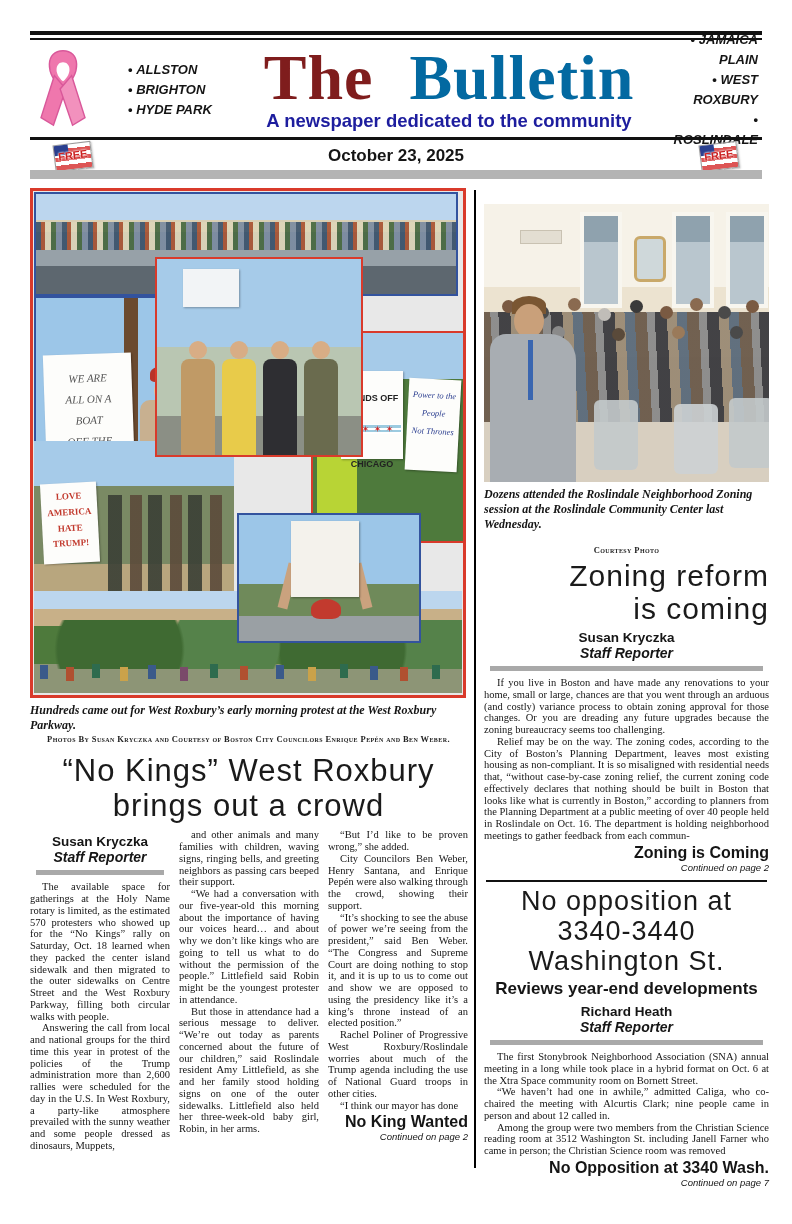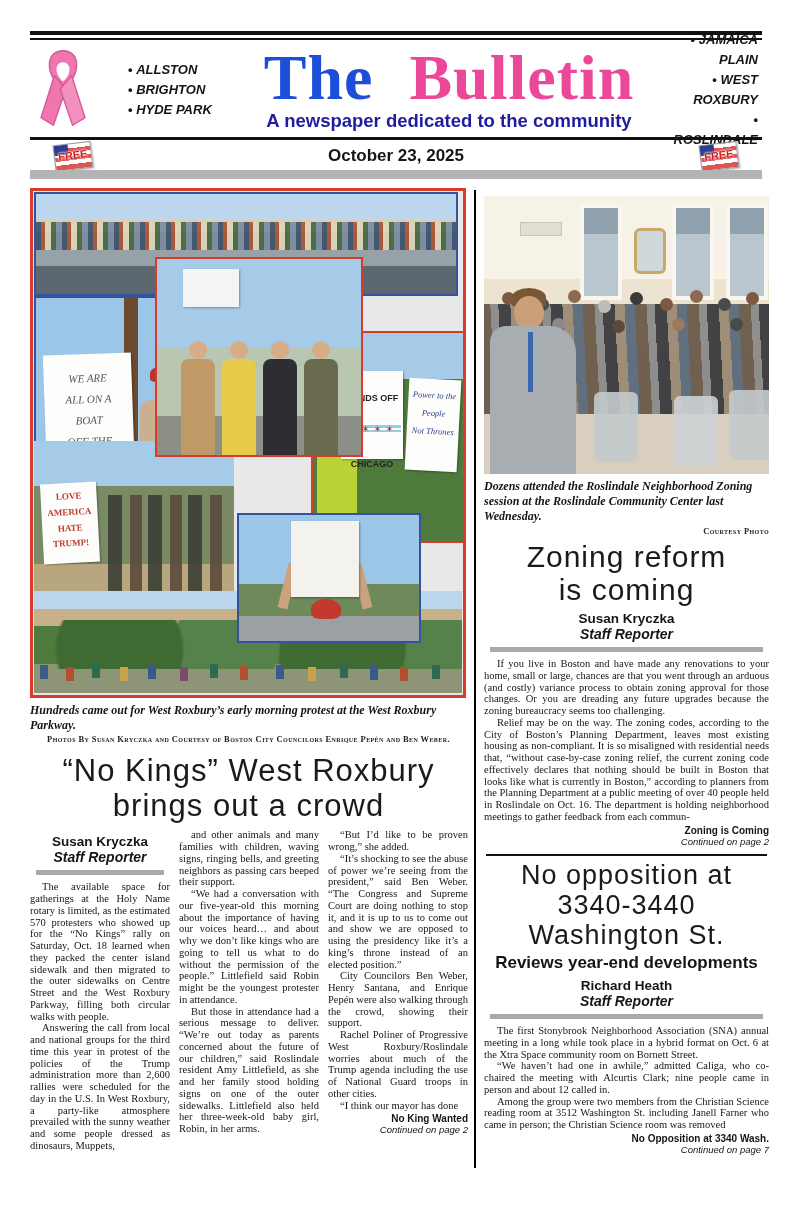--- a/index.html
+++ b/index.html
@@ -12,43 +12,43 @@
   .masthead{position:absolute;left:34px;right:34px;top:44px;height:92px;display:flex;align-items:center;}
   .ribbon-wrap{width:68px;flex:0 0 auto;}
   .area-list{list-style:none;margin:0;padding:0;font-family:"Liberation Sans",sans-serif;
              font-weight:bold;font-style:italic;font-size:13px;line-height:1.55;}
   .area-list li::before{content:"• ";font-style:normal;}
   .area-left{width:108px;flex:0 0 auto;margin-left:26px;}
   .area-right{width:92px;flex:0 0 auto;text-align:right;margin-left:4px;}
   .title-block{flex:1;text-align:center;}
   .paper-title{font-family:"Liberation Serif",serif;font-weight:bold;font-size:64px;line-height:.95;
                letter-spacing:1px;white-space:nowrap;}
-  .t-the{color:#1d4ed8;}
-  .t-bulletin{color:#ec4899;margin-left:19px;}
+  .t-the{color:#7f1d1d;}
+  .t-bulletin{color:#0369a1;margin-left:19px;}
   .paper-subtitle{font-family:"Liberation Sans",sans-serif;font-weight:bold;font-size:18.5px;
                   color:#1d1d9e;margin-top:2px;}
   .rule-mid{position:absolute;left:30px;right:30px;top:137px;height:3px;background:#111;}
   
   .datebar{position:absolute;left:30px;right:30px;top:142px;height:28px;text-align:center;}
   .date-text{font-family:"Liberation Sans",sans-serif;font-weight:bold;font-size:17px;line-height:28px;}
   .free-badge{position:absolute;top:1px;width:36px;height:25px;transform:rotate(-7deg);
               border:1px solid #999;
               background:linear-gradient(180deg,#fff 0 4px,#d55 4px 8px,#fff 8px 12px,#d55 12px 16px,#fff 16px 20px,#d55 20px 25px);
               box-shadow:1px 1px 2px rgba(0,0,0,.25);}
   .free-badge .canton{position:absolute;left:0;top:0;width:14px;height:10px;background:#2a3f8f;}
   .free-badge .free-text{position:absolute;left:0;right:0;top:5px;text-align:center;
               font-family:"Liberation Sans",sans-serif;font-weight:bold;font-size:11px;color:#c22;
               text-shadow:0 0 2px #fff,0 0 2px #fff;}
   .free-left{left:24px;} .free-right{right:24px;}
   .rule-gray{position:absolute;left:30px;right:30px;top:170px;height:9px;background:#b4b4b4;}
   
   .main{position:absolute;left:30px;top:188px;width:732px;}
   .col-left{position:absolute;left:0;top:0;width:437px;}
   .v-divider{position:absolute;left:444px;top:2px;width:2px;height:978px;background:#000;}
-  .col-right{position:absolute;left:454px;top:8px;width:285px;}
+  .col-right{position:absolute;left:454px;top:16px;width:285px;}
   
   .collage{position:relative;width:430px;height:504px;border:3px solid #d93a2b;background:#e8e8e8;overflow:hidden;}
   .tile{position:absolute;overflow:hidden;}
   .b-blue{border:2px solid #33539e;} .b-red{border:2px solid #d93a2b;}
   .ph-street{left:1px;top:1px;width:420px;height:100px;
      background:linear-gradient(180deg,#bcd6ee 0 26%,#d9cfb4 26% 38%,#97a1a8 38% 72%,#5d676f 72% 100%);}
   .crowd-band{position:absolute;left:0;right:0;top:28%;height:28%;opacity:.9;
      background:repeating-linear-gradient(90deg,#38506a 0 5px,#a8502f 5px 9px,#ded6b8 9px 15px,#44663c 15px 20px,#7a8aa0 20px 26px);}
   .ph-boat{left:1px;top:105px;width:152px;height:300px;
      background:linear-gradient(180deg,#9cc6e8 0 60%,#c2cfb9 60% 78%,#8fa086 78% 100%);}
@@ -109,37 +109,37 @@
   .rotary-crowd{position:absolute;left:6px;bottom:14px;width:8px;height:14px;background:#3a5a8a;
      box-shadow:26px 2px 0 #b05030,52px -1px 0 #2e6b4e,80px 2px 0 #caa24a,108px 0 0 #3a5a8a,140px 2px 0 #7a4a6a,
      170px -1px 0 #2e6b4e,200px 1px 0 #b05030,236px 0 0 #3a5a8a,268px 2px 0 #caa24a,300px -1px 0 #2e6b4e,
      330px 1px 0 #3a5a8a,360px 2px 0 #b05030,392px 0 0 #2e6b4e;}
   .sign-rotary{position:absolute;right:76px;top:34px;width:40px;height:16px;background:#f2c53d;border:1px solid #7a5a10;
      font-family:"Liberation Sans",sans-serif;font-weight:bold;font-size:7px;line-height:15px;text-align:center;color:#2a2a2a;box-shadow:none;}
   
   .caption{font-weight:bold;font-style:italic;font-size:12px;line-height:1.25;margin-top:5px;}
   .credit{font-variant:small-caps;font-weight:bold;font-size:8.5px;letter-spacing:.4px;color:#222;}
   .credit-left{text-align:center;margin-top:1px;}
-  .credit-right{text-align:right;margin-top:2px;}
+  .credit-right{text-align:center;margin-top:13px;}
   
   .headline{font-family:"Liberation Sans",sans-serif;text-align:center;letter-spacing:1px;color:#1a1a1a;}
   .hl-nokings{font-size:31px;line-height:1.12;margin-top:10px;}
   .hl-zoning{font-size:30px;line-height:1.1;margin-top:8px;}
   .hl-opp{font-size:27px;line-height:1.12;margin-top:6px;}
   .subhead{font-family:"Liberation Sans",sans-serif;font-weight:bold;font-size:17px;text-align:center;margin-top:3px;}
   .byline{text-align:center;font-family:"Liberation Sans",sans-serif;margin-top:5px;}
   .by-name{font-weight:bold;font-size:13.5px;display:block;}
   .by-title{font-weight:bold;font-style:italic;font-size:14px;display:block;}
   .rule-byline{height:5px;background:#a9a9a9;margin:5px 6px 6px;}
   
   .bodytext p{margin:0;font-size:10.5px;line-height:1.12;text-align:justify;text-indent:13px;}
   .threecol{display:flex;gap:9px;margin-top:6px;}
   .tcol{width:140px;flex:0 0 auto;}
   .continued{text-align:right;margin-top:2px;}
-  .cont-label{display:block;font-family:"Liberation Sans",sans-serif;font-weight:bold;font-size:10px;}
+  .cont-label{display:block;font-family:"Liberation Sans",sans-serif;font-weight:bold;font-size:16px;}
   .cont-page{display:block;font-family:"Liberation Sans",sans-serif;font-weight:normal;font-style:italic;font-size:9.5px;}
   .rule-black{height:2px;background:#111;margin:7px 2px 2px;}
   
   .meetphoto{position:relative;width:285px;height:278px;background:linear-gradient(180deg,#f6f2e8 0 30%,#ece3d0 30% 55%,#d8cfc0 55% 100%);overflow:hidden;}
   .mp-window{position:absolute;top:8px;width:34px;height:88px;background:#b9c6ce;border:4px solid #f8f6ef;box-shadow:inset 0 26px 0 #8fa2ae;}
   .mp-ac{position:absolute;left:36px;top:26px;width:40px;height:12px;background:#e3ded2;border:1px solid #c9c2b2;}
   .mp-mirror{position:absolute;left:150px;top:32px;width:26px;height:40px;background:#cfd8da;border:3px solid #c9a96a;border-radius:6px;}
   .mp-crowd{position:absolute;left:0;right:0;top:108px;height:110px;opacity:.95;
      background:repeating-linear-gradient(87deg,#6b5a4a 0 12px,#8a8a8a 12px 20px,#3a3a3e 20px 32px,#9a8a74 32px 42px,#5a6a7a 42px 52px);}
   .mp-heads{position:absolute;left:18px;top:96px;width:13px;height:13px;border-radius:50%;background:#7a5a42;
@@ -298,22 +298,22 @@
           <p>The available space for gatherings at the Holy Name rotary is limited, as the estimated 570 protesters who showed up for the “No Kings” rally on Saturday, Oct. 18 learned when they packed the center island sidewalk and then migrated to the outer sidewalks on Centre Street and the West Roxbury Parkway, filling both circular walks with people.</p>
           <p>Answering the call from local and national groups for the third time this year in protest of the policies of the Trump administration more than 2,600 rallies were scheduled for the day in the U.S. In West Roxbury, a party-like atmosphere prevailed with the sunny weather and some people dressed as dinosaurs, Muppets,</p>
         </div>
         <div class="tcol">
           <p>and other animals and many families with children, waving signs, ringing bells, and greeting neighbors as passing cars beeped their support.</p>
           <p>“We had a conversation with our five-year-old this morning about the importance of having our voices heard… and about why we don’t like kings who are going to tell us what to do without the permission of the people.” Littlefield said Robin might be the youngest protester in attendance.</p>
           <p>But those in attendance had a serious message to deliver. “We’re out today as parents concerned about the future of our children,” said Roslindale resident Amy Littlefield, as she and her family stood holding signs on one of the outer sidewalks. Littlefield also held her three-week-old baby girl, Robin, in her arms.</p>
         </div>
         <div class="tcol">
           <p>“But I’d like to be proven wrong,” she added.</p>
+          <p>City Councilors Ben Weber, Henry Santana, and Enrique Pepén were also walking through the crowd, showing their support.</p>
           <p>“It’s shocking to see the abuse of power we’re seeing from the president,” said Ben Weber. “The Congress and Supreme Court are doing nothing to stop it, and it is up to us to come out and show we are opposed to using the presidency like it’s a king’s throne instead of an elected position.”</p>
-          <p>City Councilors Ben Weber, Henry Santana, and Enrique Pepén were also walking through the crowd, showing their support.</p>
           <p>Rachel Poliner of Progressive West Roxbury/Roslindale worries about much of the Trump agenda including the use of National Guard troops in other cities.</p>
           <p>“I think our mayor has done</p>
           <div class="continued">
             <span class="cont-label">No King Wanted</span>
             <span class="cont-page">Continued on page 2</span>
           </div>
         </div>
       </div>
     </div>
 
@@ -332,21 +332,21 @@
         <div class="mp-chairs"></div>
         <div class="mp-fg-hair"></div>
         <div class="mp-fg-head"></div>
         <div class="mp-fg-body"></div>
         <div class="mp-lanyard"></div>
       </div>
 
       <div class="caption">Dozens attended the Roslindale Neighborhood Zoning session at the Roslindale Community Center last Wednesday.</div>
       <div class="credit credit-right">Courtesy Photo</div>
 
-      <h2 class="headline hl-zoning" style="margin:4px 0 0;font-weight:400;white-space:pre-line;">Zoning reform
+      <h2 class="headline hl-zoning" style="margin:4px 0 0;font-weight:400;white-space:pre-line;text-align:right;">Zoning reform
 is coming</h2>
       <div class="byline">
         <span class="by-name">Susan Kryczka</span>
         <span class="by-title">Staff Reporter</span>
       </div>
       <div class="rule-byline"></div>
 
       <div class="bodytext">
         <p>If you live in Boston and have made any renovations to your home, small or large, chances are that you went through an arduous (and costly) variance process to obtain zoning approval for those changes. Or you are dreading any future upgrades because the zoning bureaucracy seems too challenging.</p>
         <p>Relief may be on the way. The zoning codes, according to the City of Boston’s Planning Department, leaves most existing housing as non-compliant. It is so misaligned with residential needs that, “without case-by-case zoning relief, the current zoning code effectively declares that nothing should be built in Boston that looks like what is currently in Boston,” according to planners from the Planning Department at a public meeting of over 40 people held in Roslindale on Oct. 16. The department is holding neighborhood meetings to gather feedback from each commun-</p>

